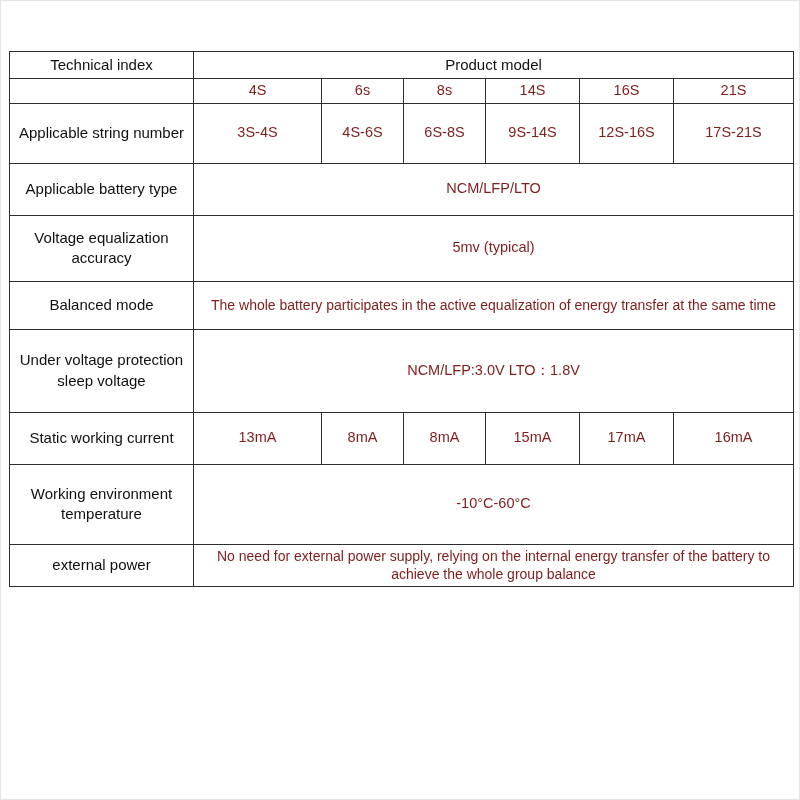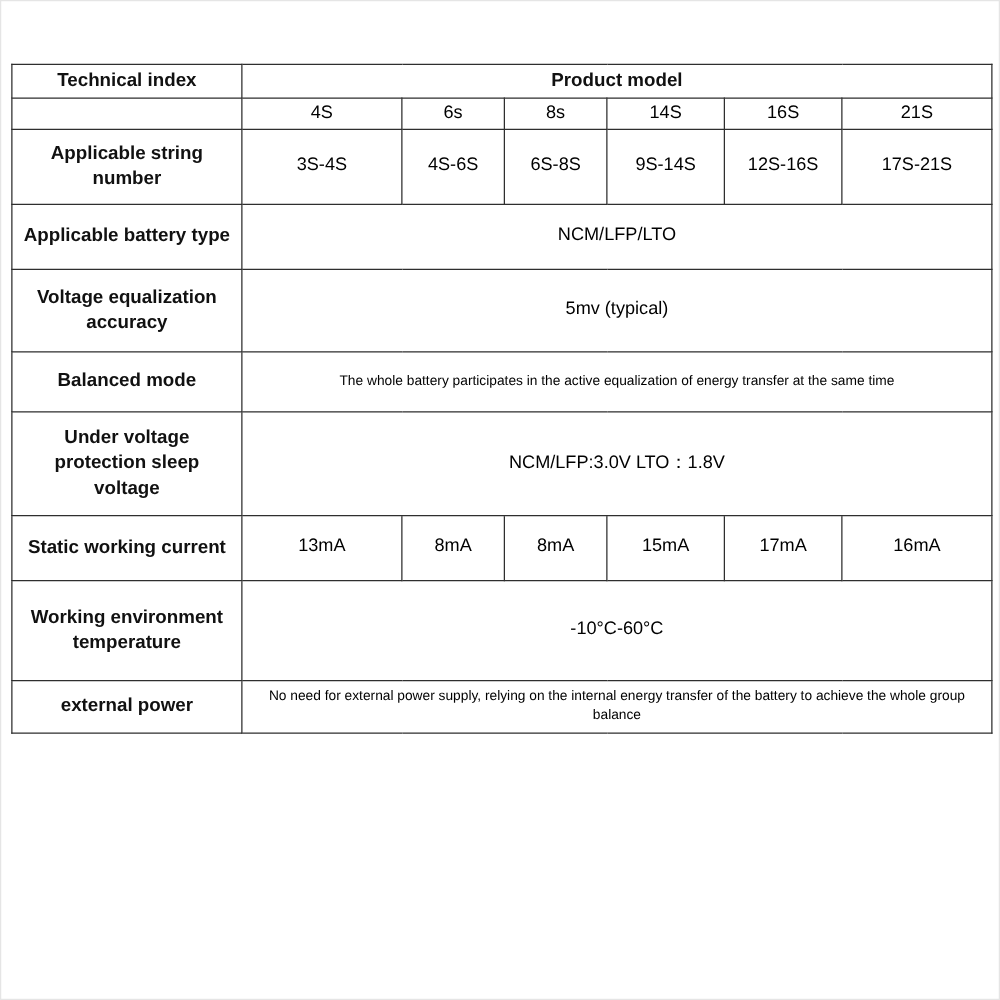--- a/index.html
+++ b/index.html
@@ -26,31 +26,31 @@
     border-collapse: collapse;
     table-layout: fixed;
   }
   table.spec td {
     border: 1px solid #2e2e2e;
     text-align: center;
     vertical-align: middle;
     padding: 2px 6px;
     font-size: 14.5px;
     line-height: 1.35;
-    color: #000000;
+    color: #7f1d1d;
     overflow: hidden;
     box-sizing: border-box;
   }
   table.spec td.label {
-    font-weight: bold;
+    font-weight: normal;
     font-size: 15px;
     color: #111111;
   }
   table.spec td.longtext {
-    font-size: 11px;
+    font-size: 14px;
     padding: 2px 10px;
   }
 </style>
 </head>
 <body>
 
 <div class="page">
   <table class="spec">
     <colgroup>
       <col style="width:184px">

